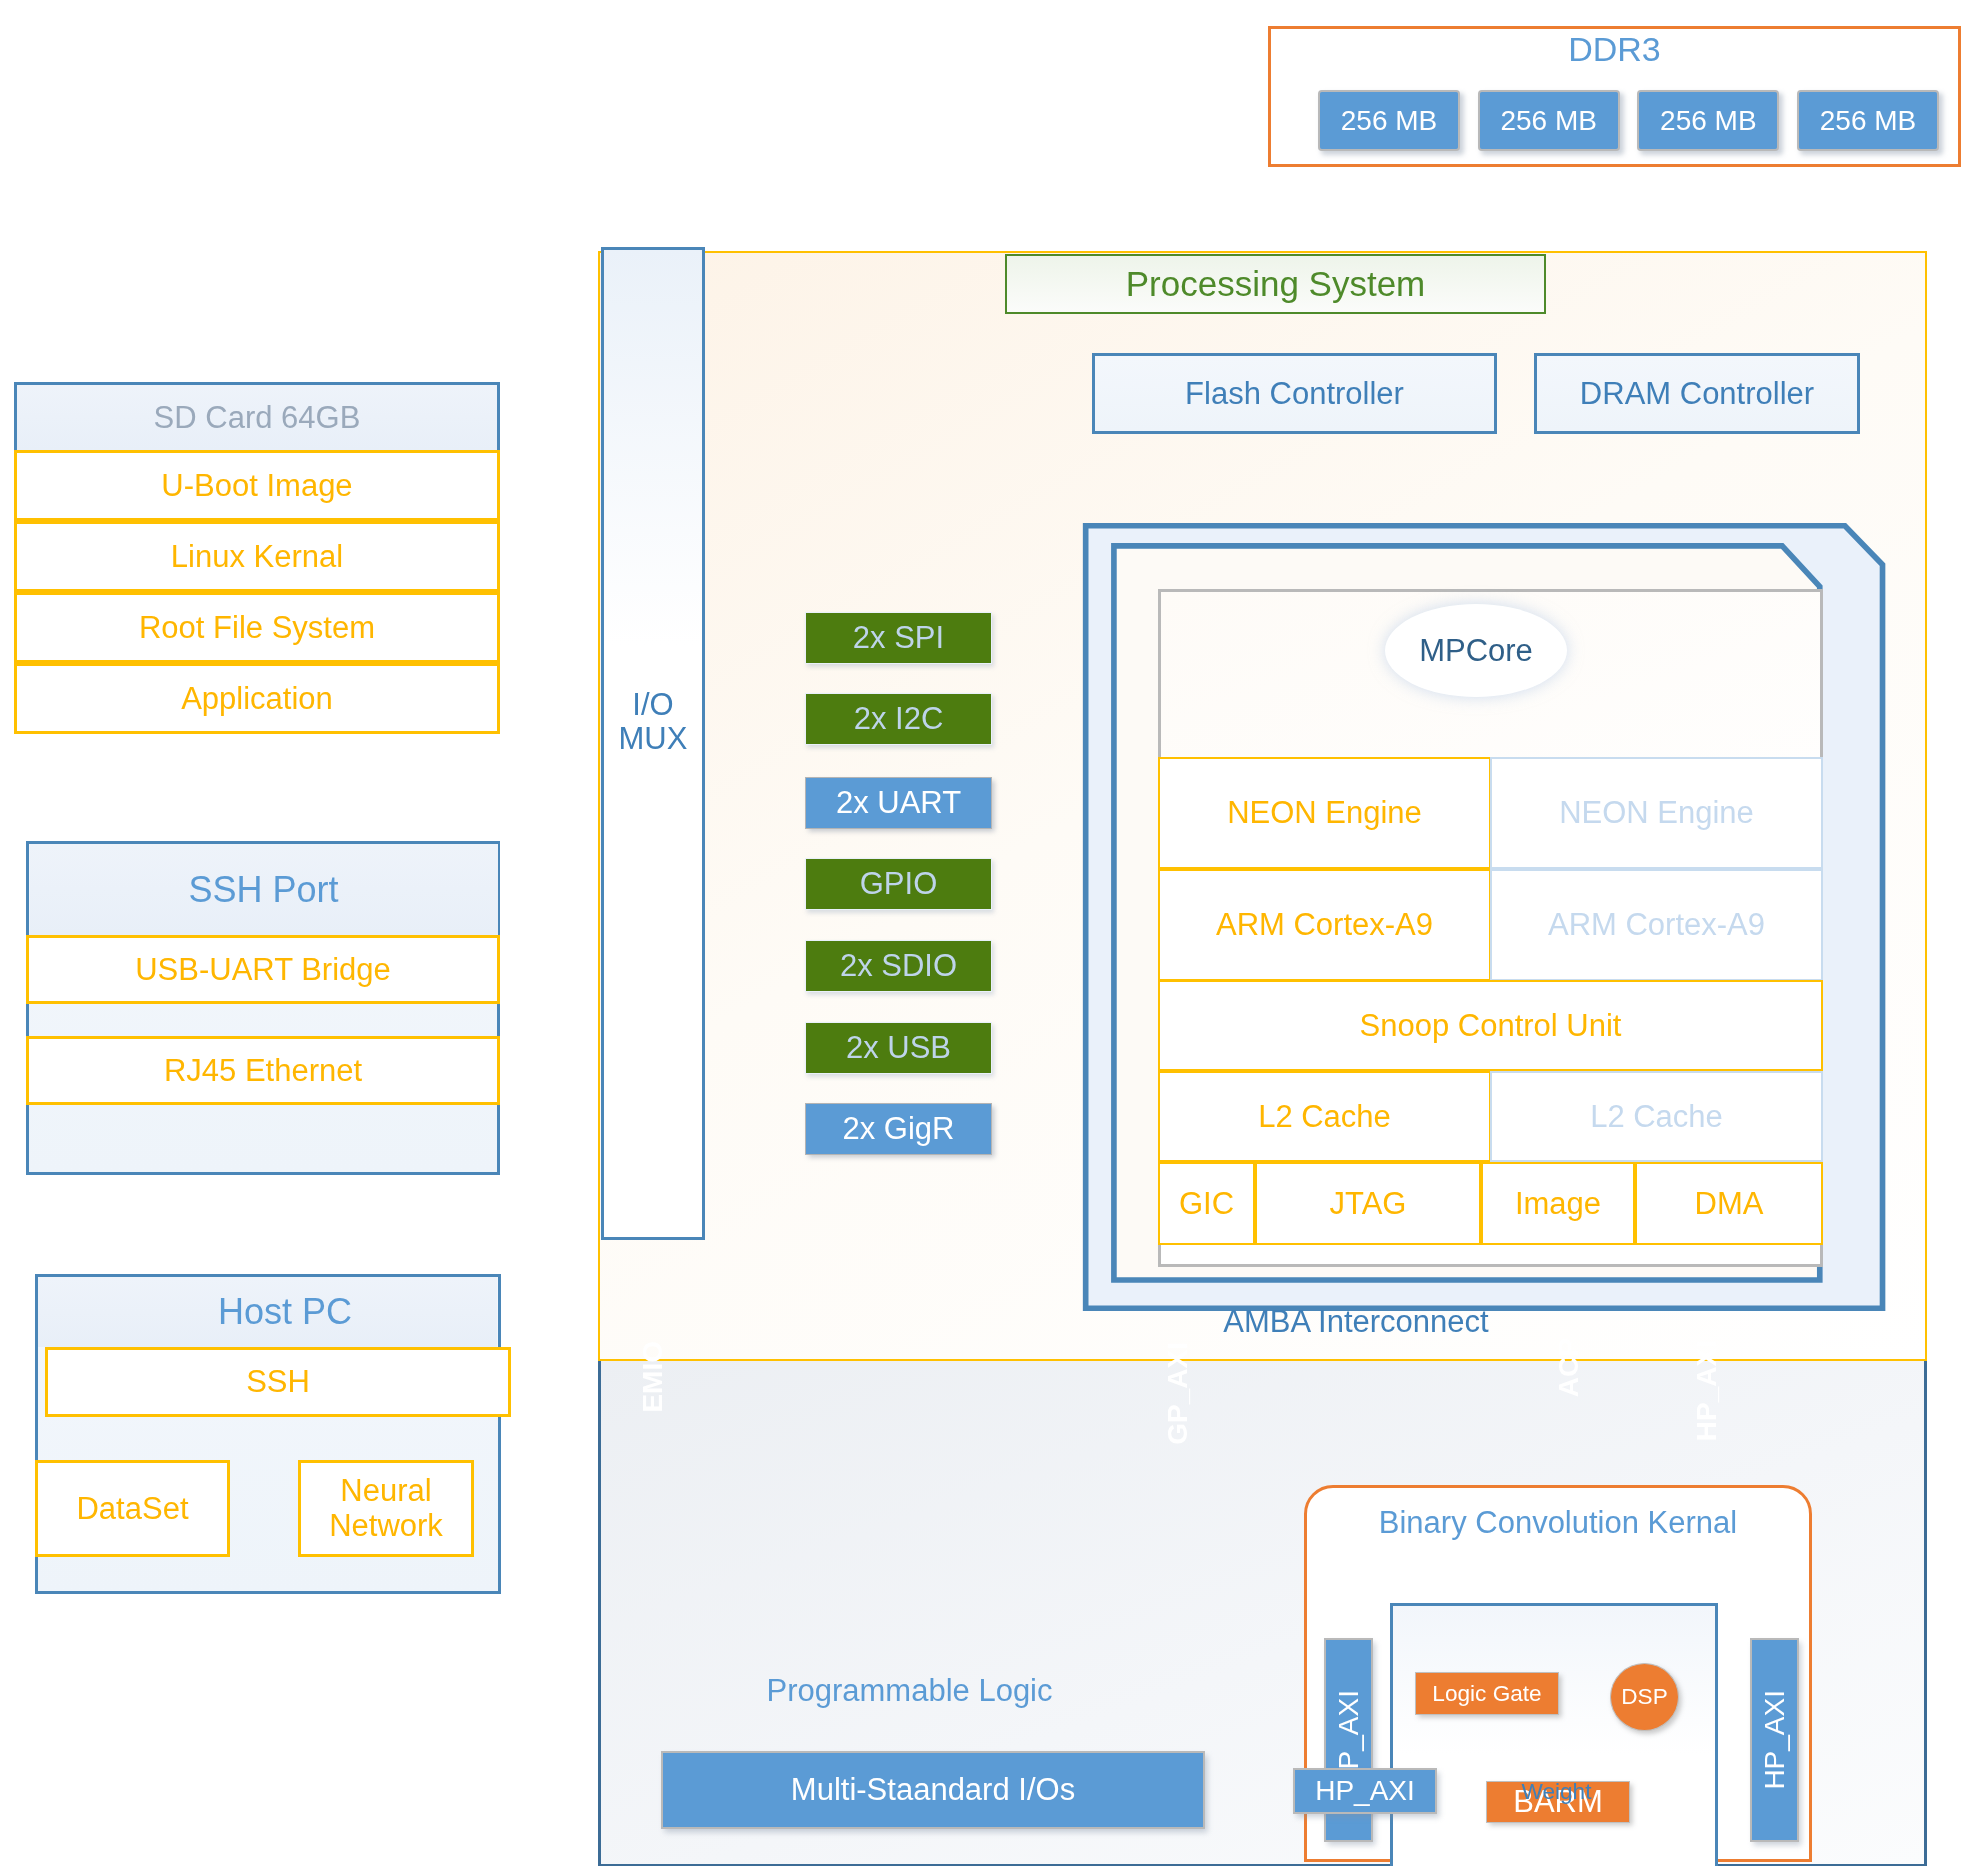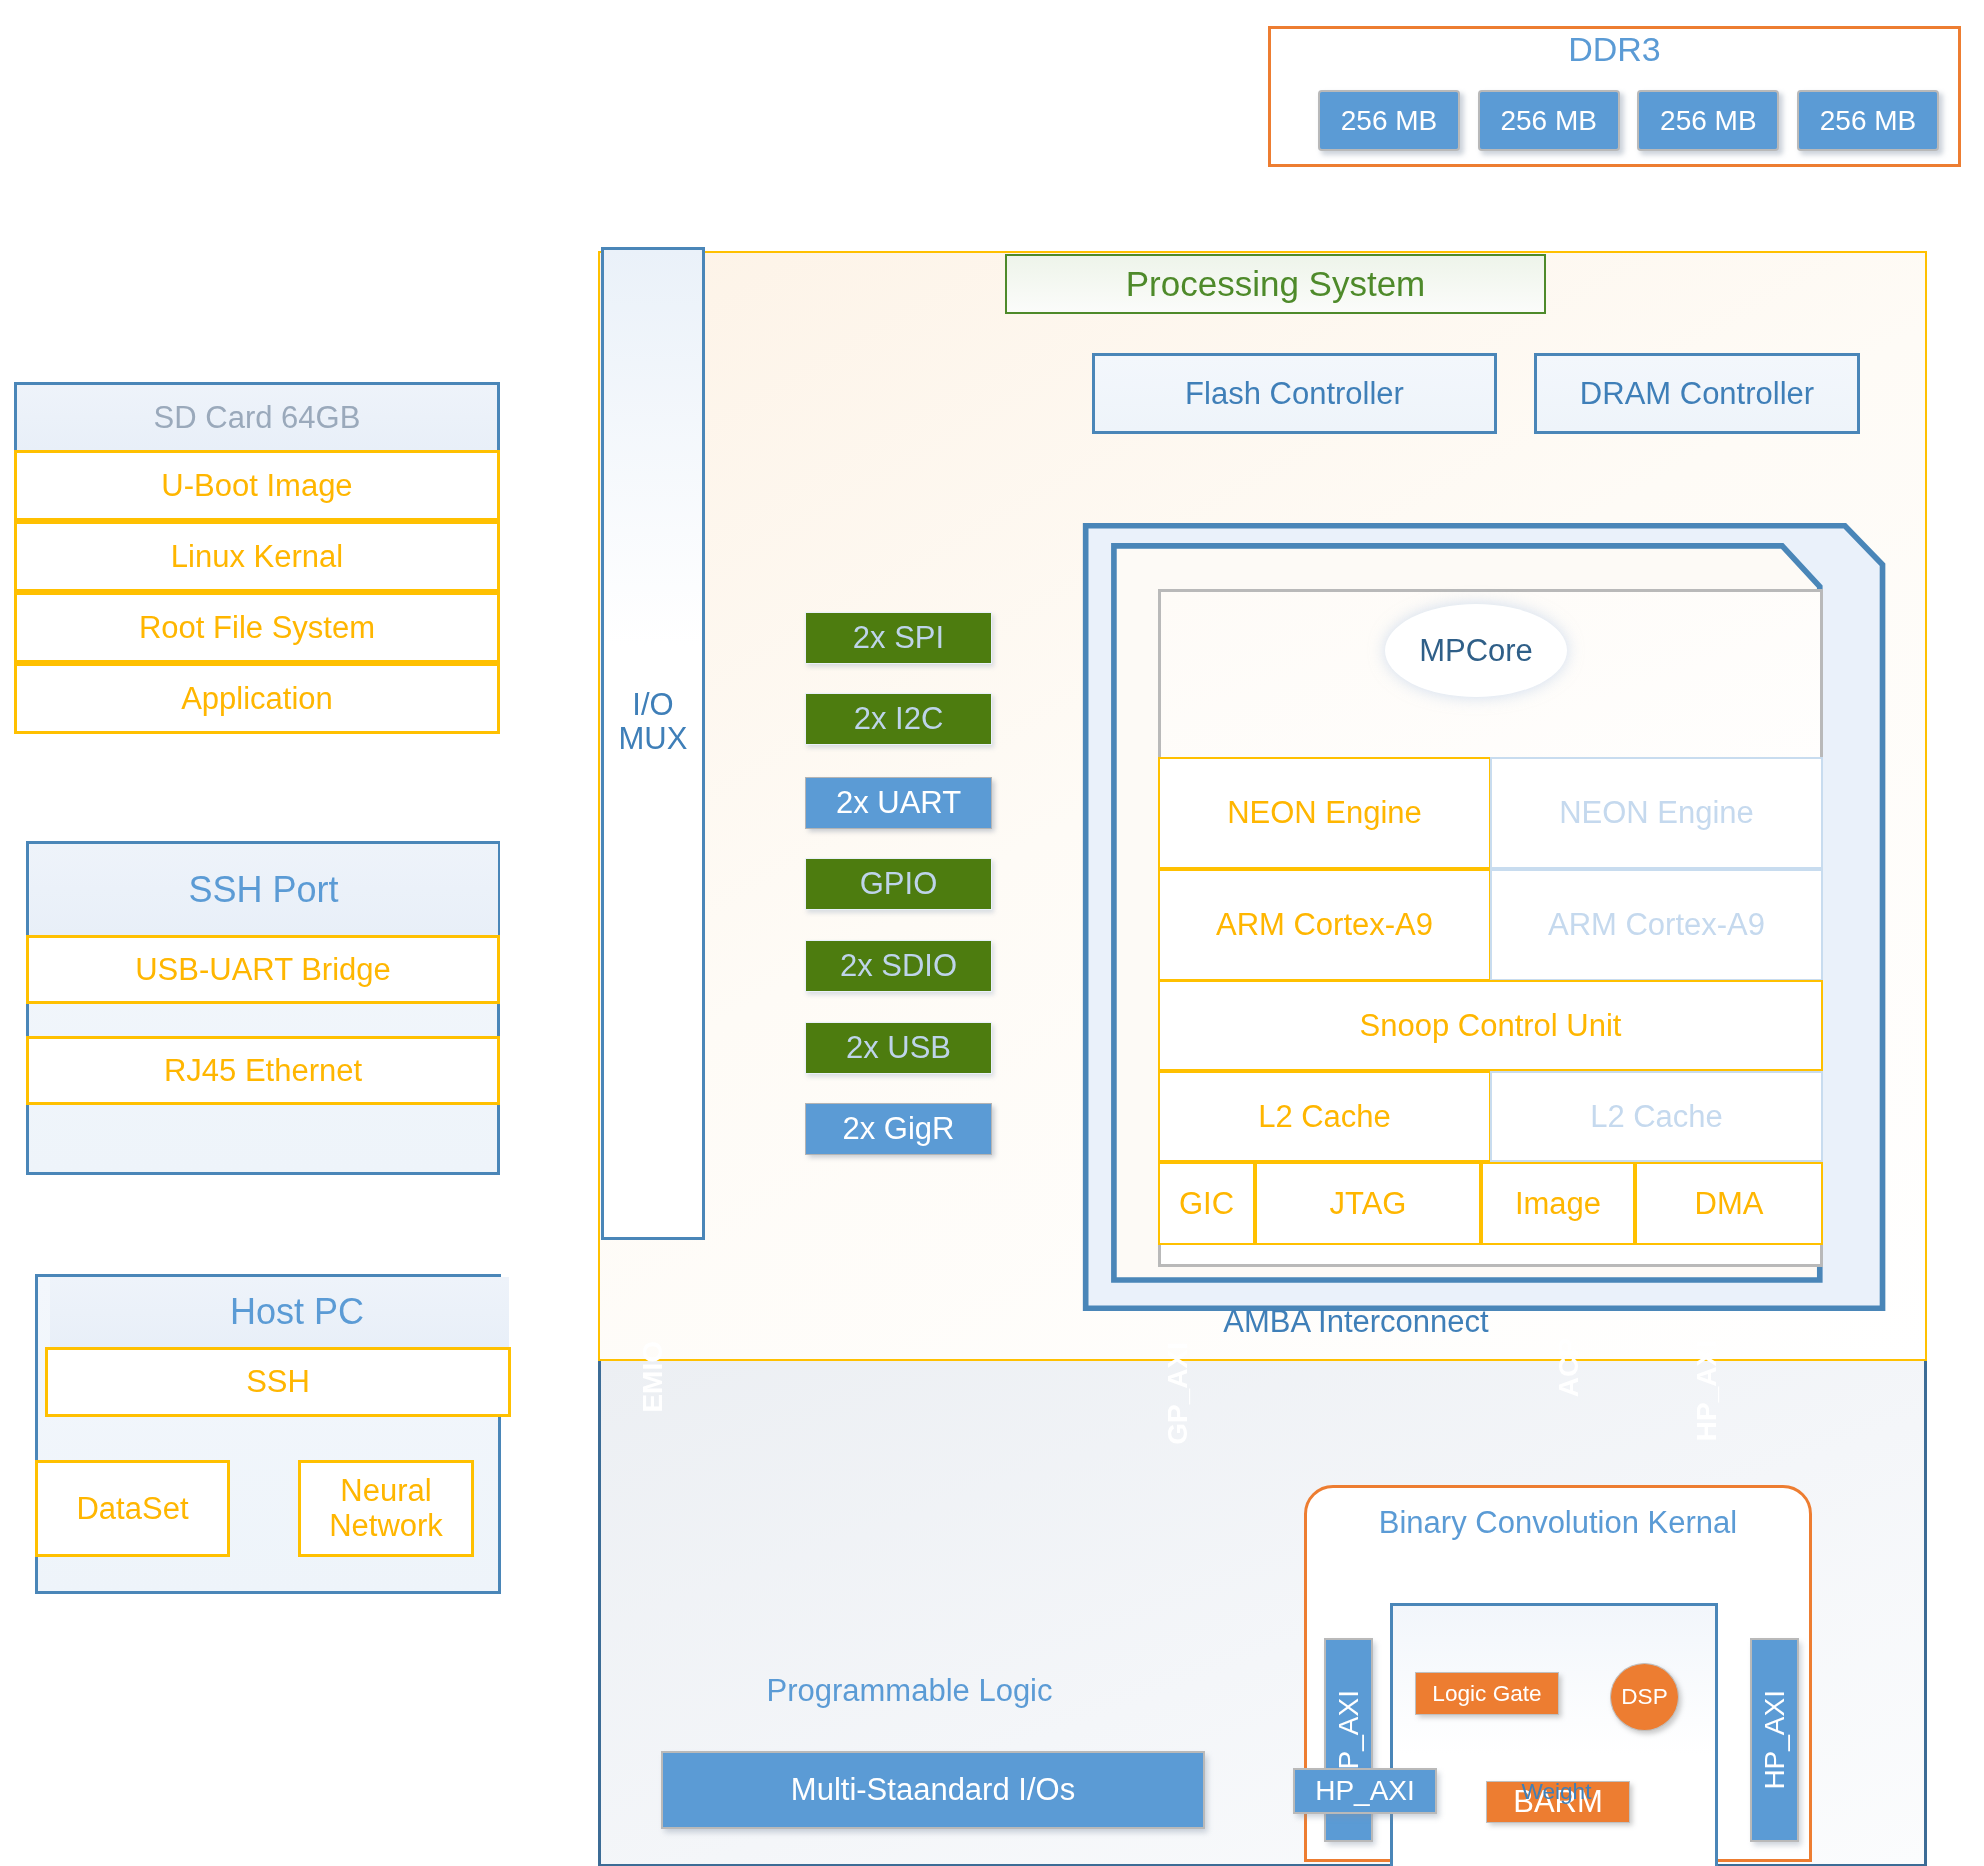--- a/index.html
+++ b/index.html
@@ -101,21 +101,21 @@
     <span style="font-size:36px;">SSH Port</span>
   </div>
   <div class="abs ctr orow" style="left:26px;top:935px;width:474px;height:69px;">
     <span class="t-big">USB-UART Bridge</span>
     </div>
   <div class="abs ctr orow" style="left:26px;top:1036px;width:474px;height:69px;">
     <span class="t-big">RJ45 Ethernet</span>
     </div>
 
   <div class="abs panel" style="left:35px;top:1274px;width:466px;height:320px;"></div>
-  <div class="abs ctr blue-head b" style="left:50px;top:1277px;width:459px;height:70px;padding-left:35px;">
+  <div class="abs ctr blue-head b" style="left:38px;top:1277px;width:459px;height:70px;padding-left:35px;">
     <span style="font-size:36px;">Host PC</span>
   </div>
   <div class="abs ctr orow" style="left:45px;top:1347px;width:466px;height:70px;">
     <span class="t-big">SSH</span>
     </div>
   <div class="abs ctr orow" style="left:35px;top:1460px;width:195px;height:97px;">
     <span class="t-big">DataSet</span>
     </div>
   <div class="abs ctr orow" style="left:298px;top:1460px;width:176px;height:97px;line-height:1.12;">
     <span class="t-big">Neural Network</span>

